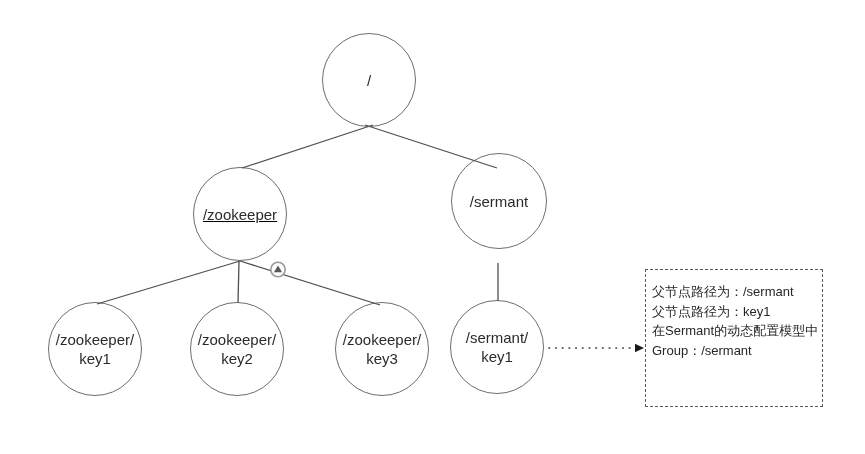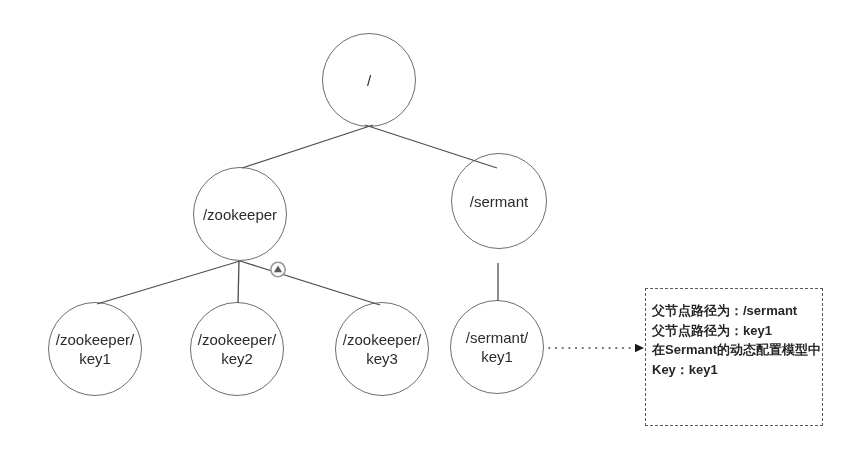--- a/index.html
+++ b/index.html
@@ -36,47 +36,46 @@
   .edges {
     position: absolute;
     left: 0;
     top: 0;
     z-index: 3;
     pointer-events: none;
   }
   .annotation {
     position: absolute;
     left: 645px;
-    top: 288px;
+    top: 269px;
     width: 178px;
     height: 138px;
     box-sizing: border-box;
     border: 1px dashed #595959;
     padding: 12px 2px 4px 6px;
     z-index: 2;
     background: #ffffff;
-    font-weight: bold;
   }
   .ann-line {
     font-size: 13px;
     line-height: 19.5px;
     color: #262626;
     white-space: nowrap;
   }
 </style>
 </head>
 <body>
 
 <div class="canvas">
 
   <div class="node" style="left:322px; top:33px; width:94px; height:94px;">
     <span class="node-label">/</span>
   </div>
 
-  <div class="node" style="left:193px; top:167px; width:94px; height:94px;">
+  <div class="node" style="left:193px; top:167px; width:94px; height:94px;text-decoration:underline;">
     <span class="node-label">/zookeeper</span>
   </div>
 
   <div class="node" style="left:451px; top:153px; width:96px; height:96px;">
     <span class="node-label">/sermant</span>
   </div>
 
   <div class="node" style="left:48px; top:302px; width:94px; height:94px;">
     <span class="node-label">/zookeeper/
 key1</span>
@@ -94,21 +93,21 @@
 
   <div class="node" style="left:450px; top:300px; width:94px; height:94px;">
     <span class="node-label">/sermant/
 key1</span>
   </div>
 
   <div class="annotation">
     <div class="ann-line">父节点路径为：/sermant</div>
     <div class="ann-line">父节点路径为：key1</div>
     <div class="ann-line">在Sermant的动态配置模型中</div>
-    <div class="ann-line">Key：key1</div>
+    <div class="ann-line">Group：/sermant</div>
   </div>
 
   <svg class="edges" width="865" height="454" viewBox="0 0 865 454">
     <g stroke="#4f4f4f" stroke-width="1.3" fill="none">
       <line x1="373" y1="125" x2="242" y2="168"></line>
       <line x1="365" y1="125" x2="497" y2="168"></line>
       <line x1="240" y1="261" x2="97" y2="304"></line>
       <line x1="239" y1="261" x2="238" y2="303"></line>
       <line x1="240" y1="261" x2="380" y2="305"></line>
       <line x1="498" y1="263" x2="498" y2="301"></line>

